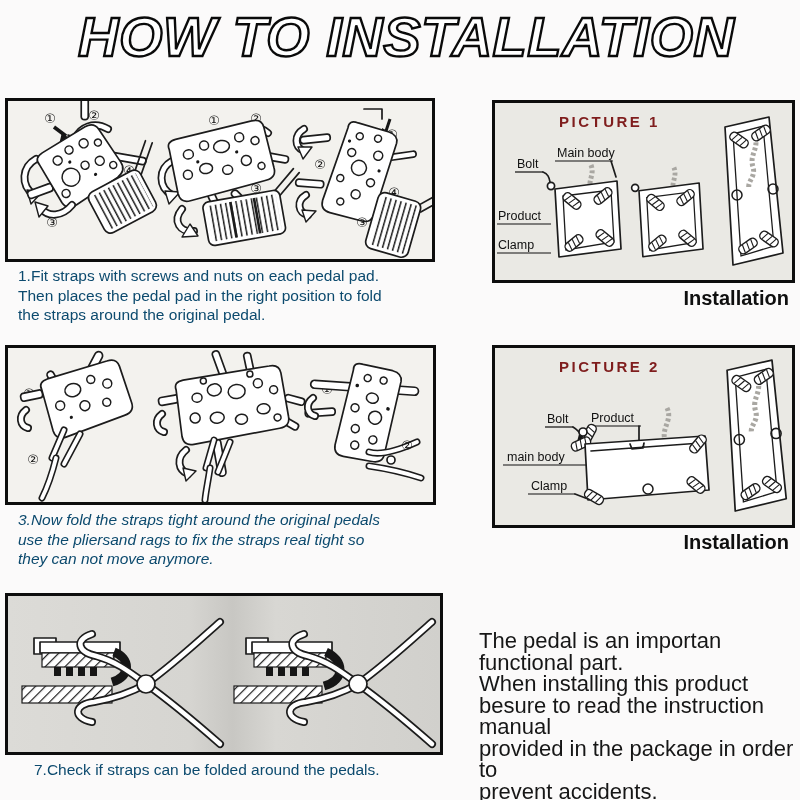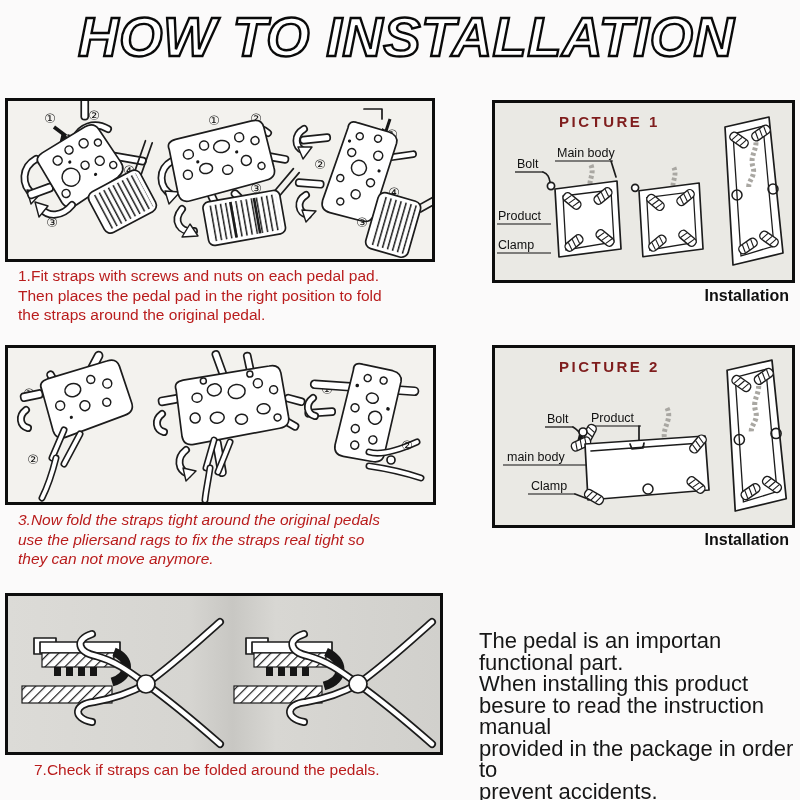--- a/index.html
+++ b/index.html
@@ -17,24 +17,24 @@
   .photo{
     position:absolute;border:3px solid #0d0d0d;box-sizing:border-box;
     background:#eae9e4;
   }
   .photo-heading{
     position:absolute;left:16px;top:10px;
     font-weight:bold;font-size:15px;letter-spacing:2.5px;color:#7f1d1d;margin-left:48px;
   }
   .stepText{
     position:absolute;font-size:15.5px;line-height:19.5px;
-    white-space:pre-line;color:#b91c1c;
+    white-space:pre-line;color:#0c4a6e;
   }
   .caption{
-    position:absolute;font-weight:bold;font-size:16px;color:#0f0f0f;
+    position:absolute;font-weight:bold;font-size:20px;color:#0f0f0f;
     text-align:right;
   }
   .note{
     position:absolute;font-size:22px;line-height:21.5px;
     white-space:pre-line;color:#161616;
   }
   
   .ln{fill:none;stroke:#1c1c1c;stroke-width:1.7;stroke-linecap:round;stroke-linejoin:round;}
   .fw{fill:#ffffff;stroke:#1c1c1c;stroke-width:1.7;stroke-linejoin:round;}
   .hole{fill:#fdfdfd;stroke:#1c1c1c;stroke-width:1.5;}

